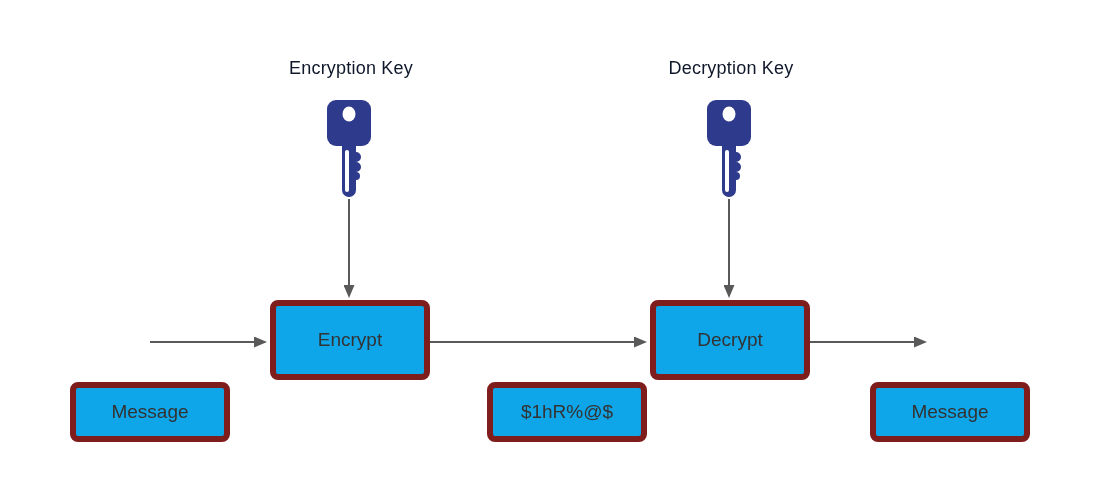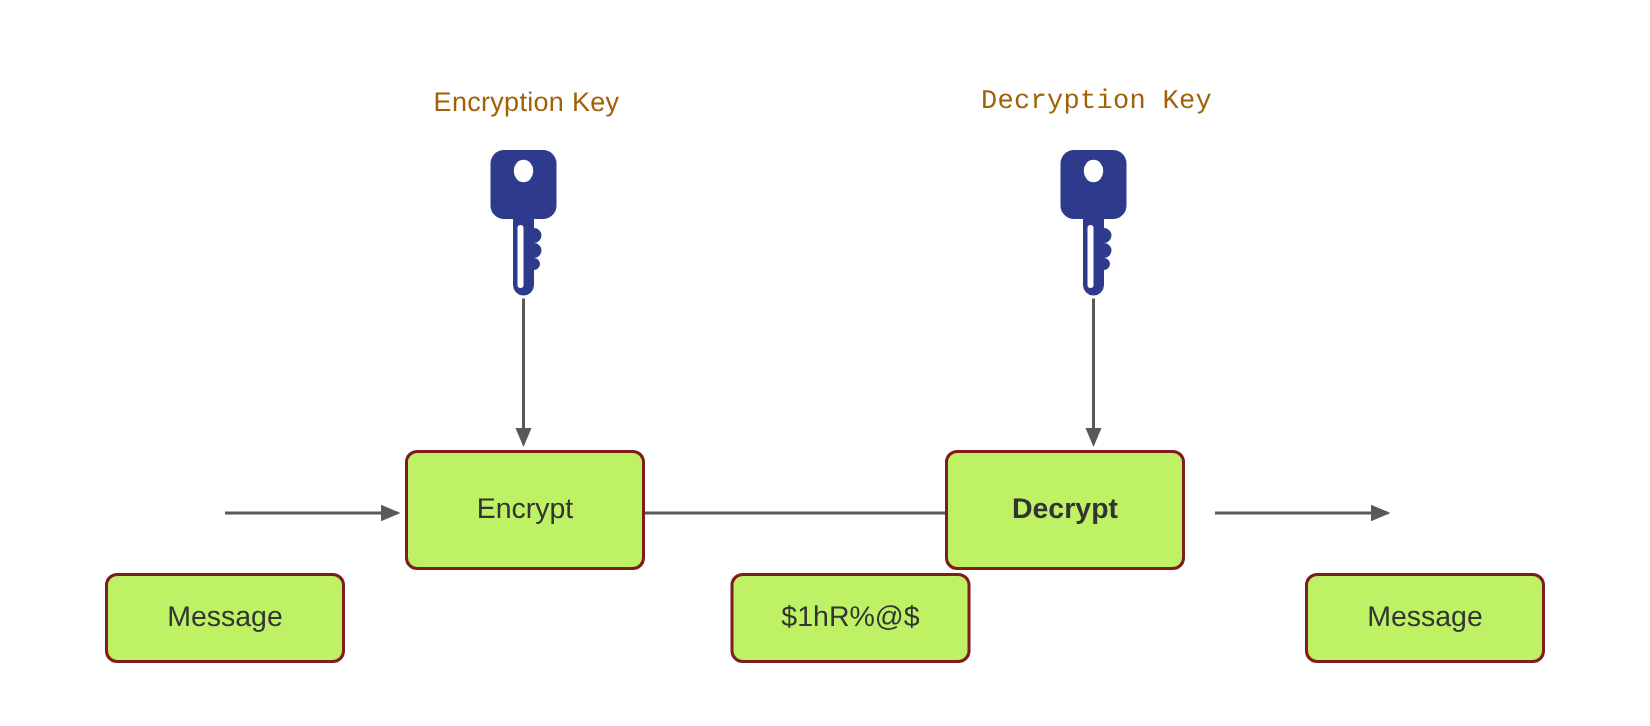--- a/index.html
+++ b/index.html
@@ -9,43 +9,43 @@
     height: 484px;
     background: #ffffff;
     font-family: "Liberation Sans", sans-serif;
     overflow: hidden;
   }
   .key-label {
     position: absolute;
     width: 220px;
     text-align: center;
     font-size: 18px;
-    color: #a16207;
+    color: #0f172a;
     letter-spacing: 0.2px;
   }
   #enc-key-label { left: 241px; top: 58px; }
-  #dec-key-label { left: 621px; top: 58px; font-family: Liberation Mono, monospace; }
+  #dec-key-label { left: 621px; top: 58px; }
   .key-svg { position: absolute; top: 100px; width: 46px; height: 100px; }
   #enc-key-icon { left: 326px; }
   #dec-key-icon { left: 706px; }
   .node {
     position: absolute;
-    background: #bef264;
-    border: 2px solid #7f1d1d;
+    background: #0ea5e9;
+    border: 6px solid #7f1d1d;
     border-radius: 8px;
     box-sizing: border-box;
     display: flex;
     align-items: center;
     justify-content: center;
     color: #333333;
     font-size: 19px;
   }
   .process { width: 160px; height: 80px; top: 300px; }
   #encrypt-box { left: 270px; }
-  #decrypt-box { left: 630px; font-weight: bold; }
+  #decrypt-box { left: 650px; }
   .data-box { width: 160px; height: 60px; top: 382px; }
   #message-in-box { left: 70px; }
   #cipher-box { left: 460px; margin-left: 27px; }
   #message-out-box { left: 870px; }
   #arrow-layer {
     position: absolute;
     left: 0; top: 0;
     width: 1100px; height: 484px;
     pointer-events: none;
   }

